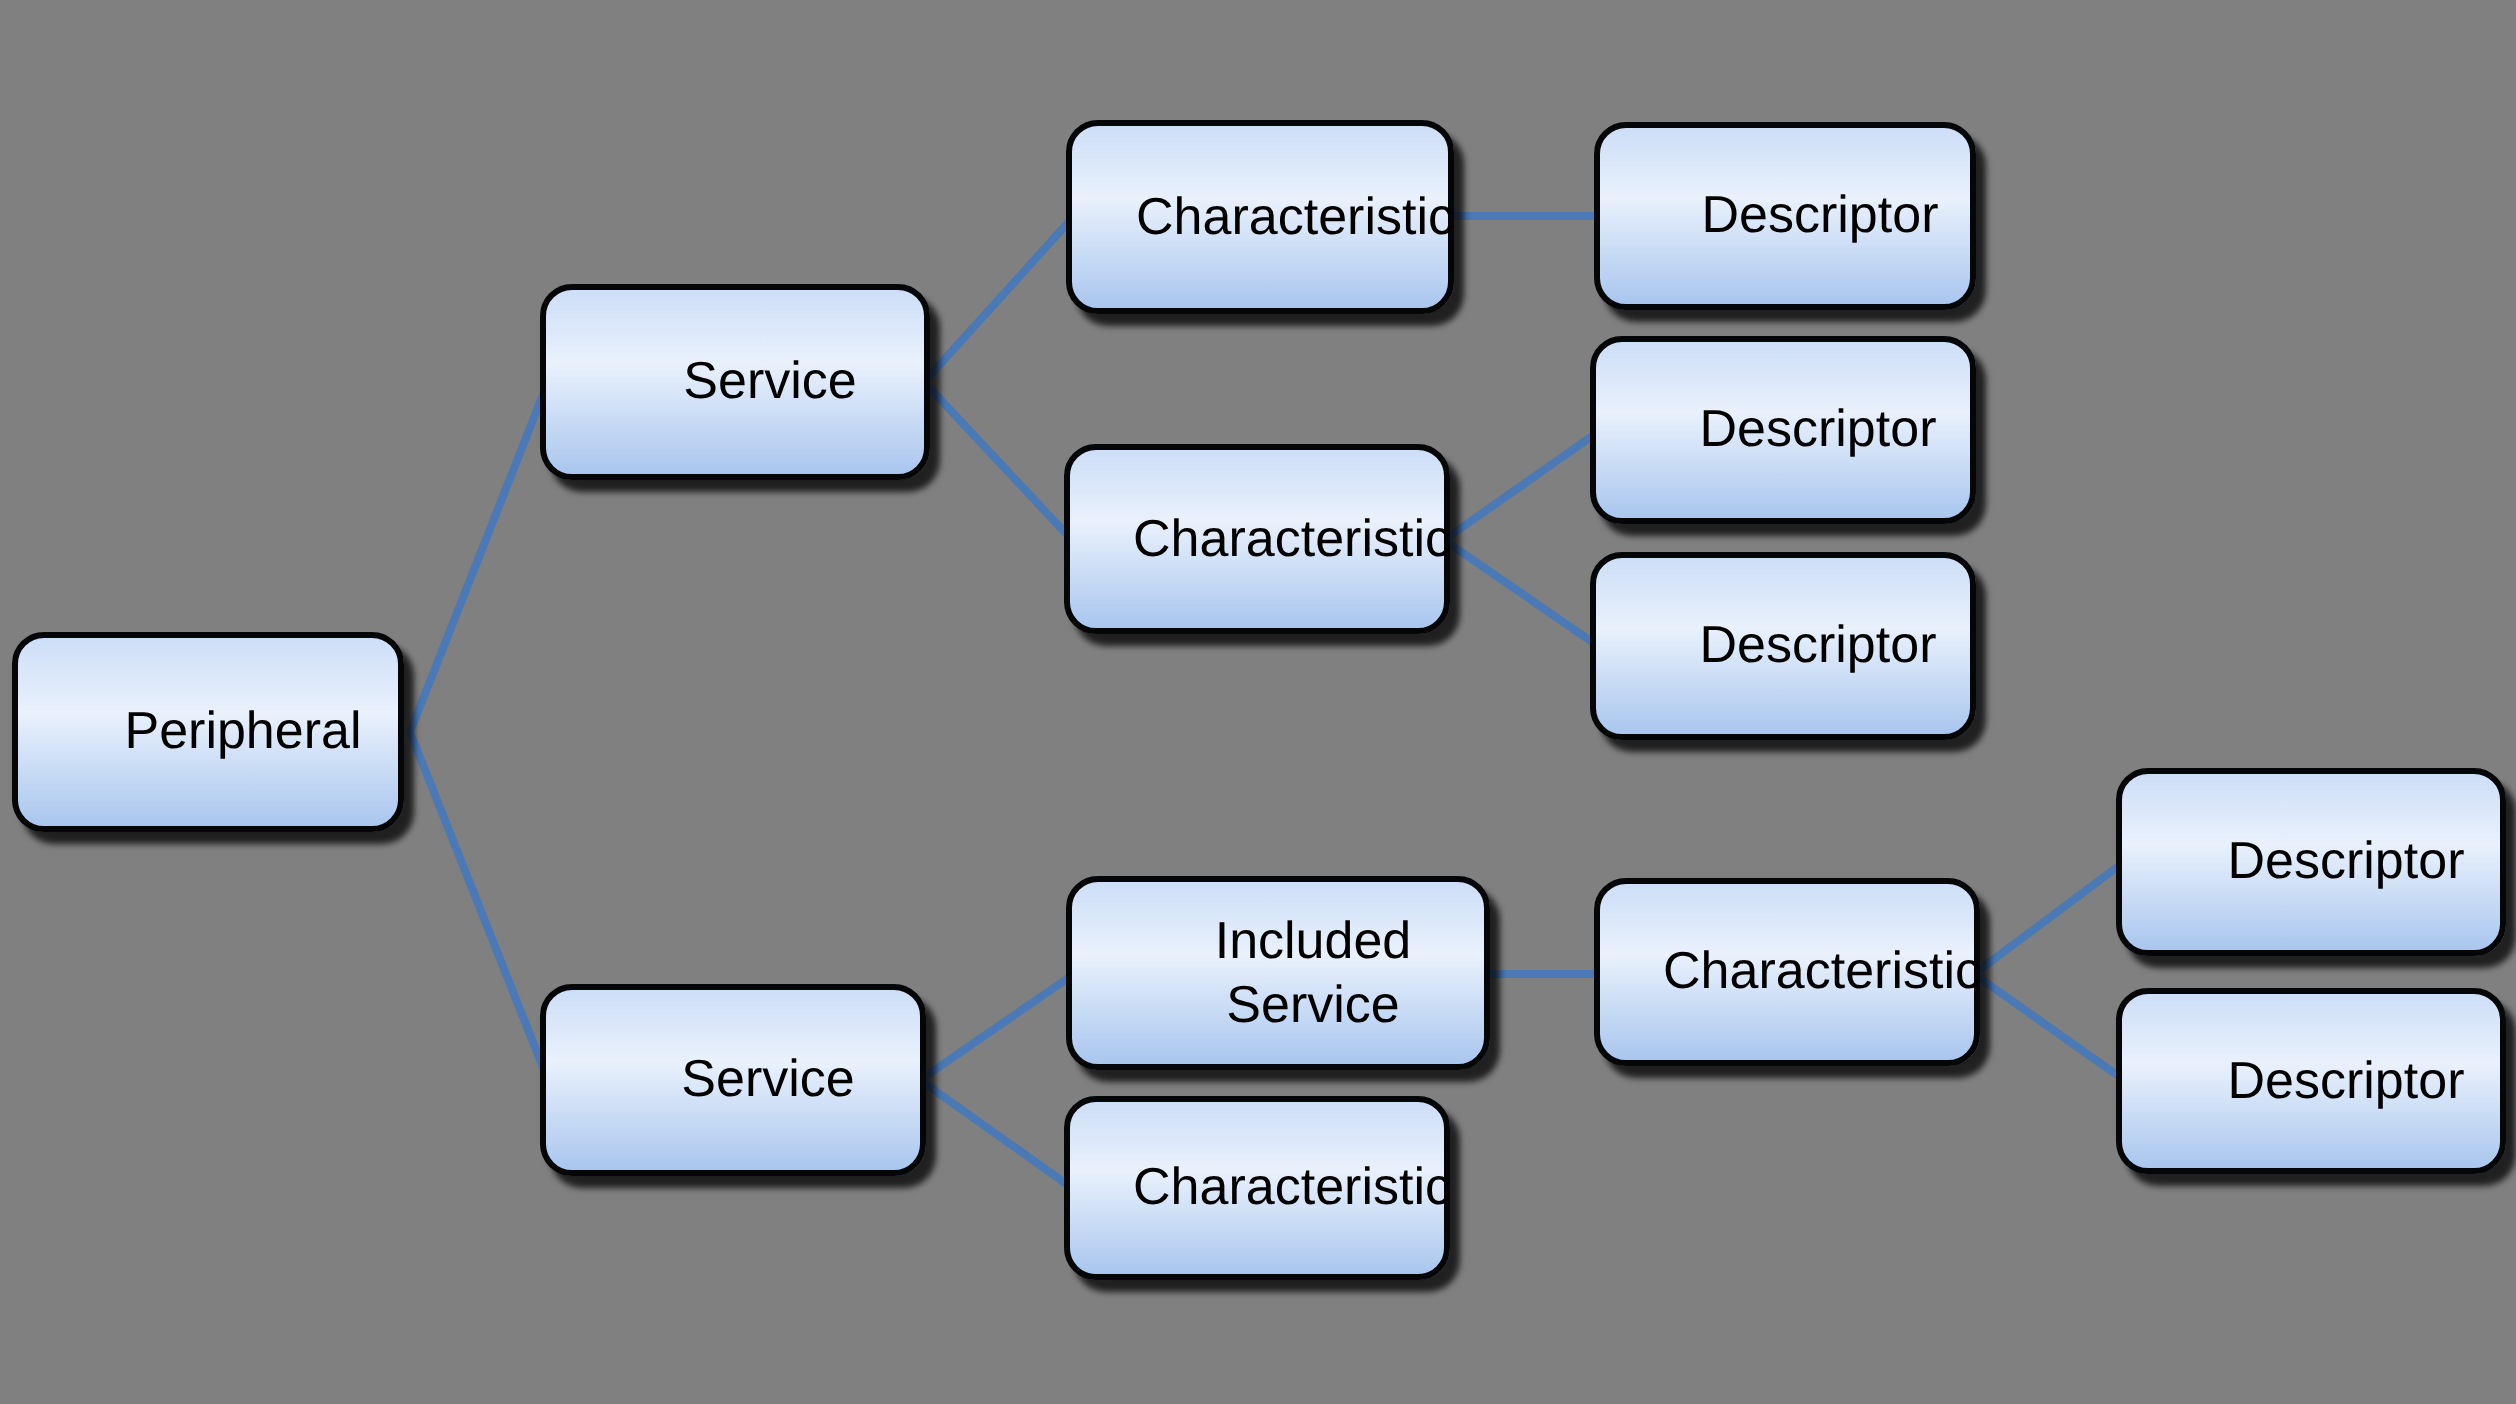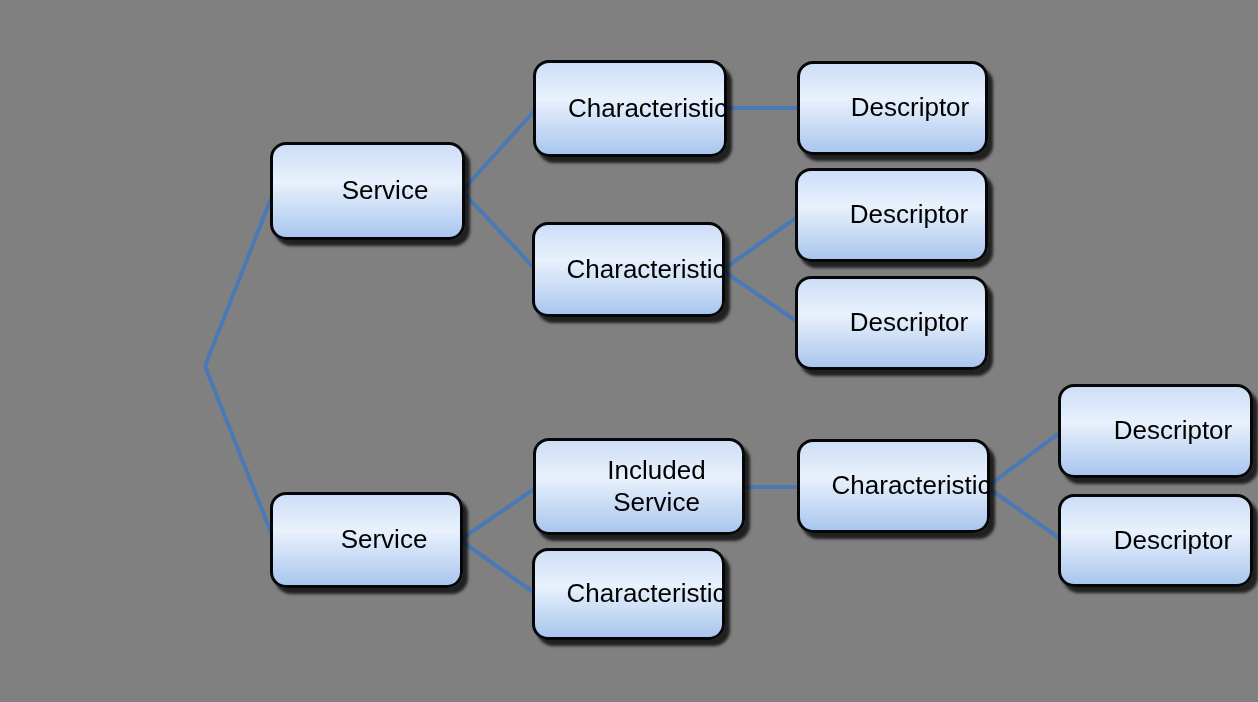--- a/index.html
+++ b/index.html
@@ -59,20 +59,23 @@
       <line x1="724" y1="108" x2="800" y2="108" stroke="#4a79b5" stroke-width="4"></line>
       <line x1="722" y1="270" x2="799" y2="216" stroke="#4a79b5" stroke-width="4"></line>
       <line x1="722" y1="270" x2="799" y2="323" stroke="#4a79b5" stroke-width="4"></line>
       <line x1="460" y1="540" x2="537" y2="487" stroke="#4a79b5" stroke-width="4"></line>
       <line x1="460" y1="540" x2="536" y2="594" stroke="#4a79b5" stroke-width="4"></line>
       <line x1="724" y1="487" x2="800" y2="487" stroke="#4a79b5" stroke-width="4"></line>
       <line x1="987" y1="487" x2="1062" y2="431" stroke="#4a79b5" stroke-width="4"></line>
       <line x1="987" y1="487" x2="1062" y2="540" stroke="#4a79b5" stroke-width="4"></line>
     </svg>
 
+<div class="node" style="left: 6px; top: 316px; width: 196px; height: 100px;">
+      <span class="label">Peripheral</span>
+    </div>
     <div class="node" style="left: 270px; top: 142px; width: 195px; height: 98px;">
       <span class="label">Service</span>
     </div>
     <div class="node" style="left: 533px; top: 60px; width: 194px; height: 97px;">
       <span class="label">Characteristic</span>
     </div>
     <div class="node" style="left: 797px; top: 61px; width: 191px; height: 94px;">
       <span class="label">Descriptor</span>
     </div>
     <div class="node" style="left: 532px; top: 222px; width: 193px; height: 95px;">

